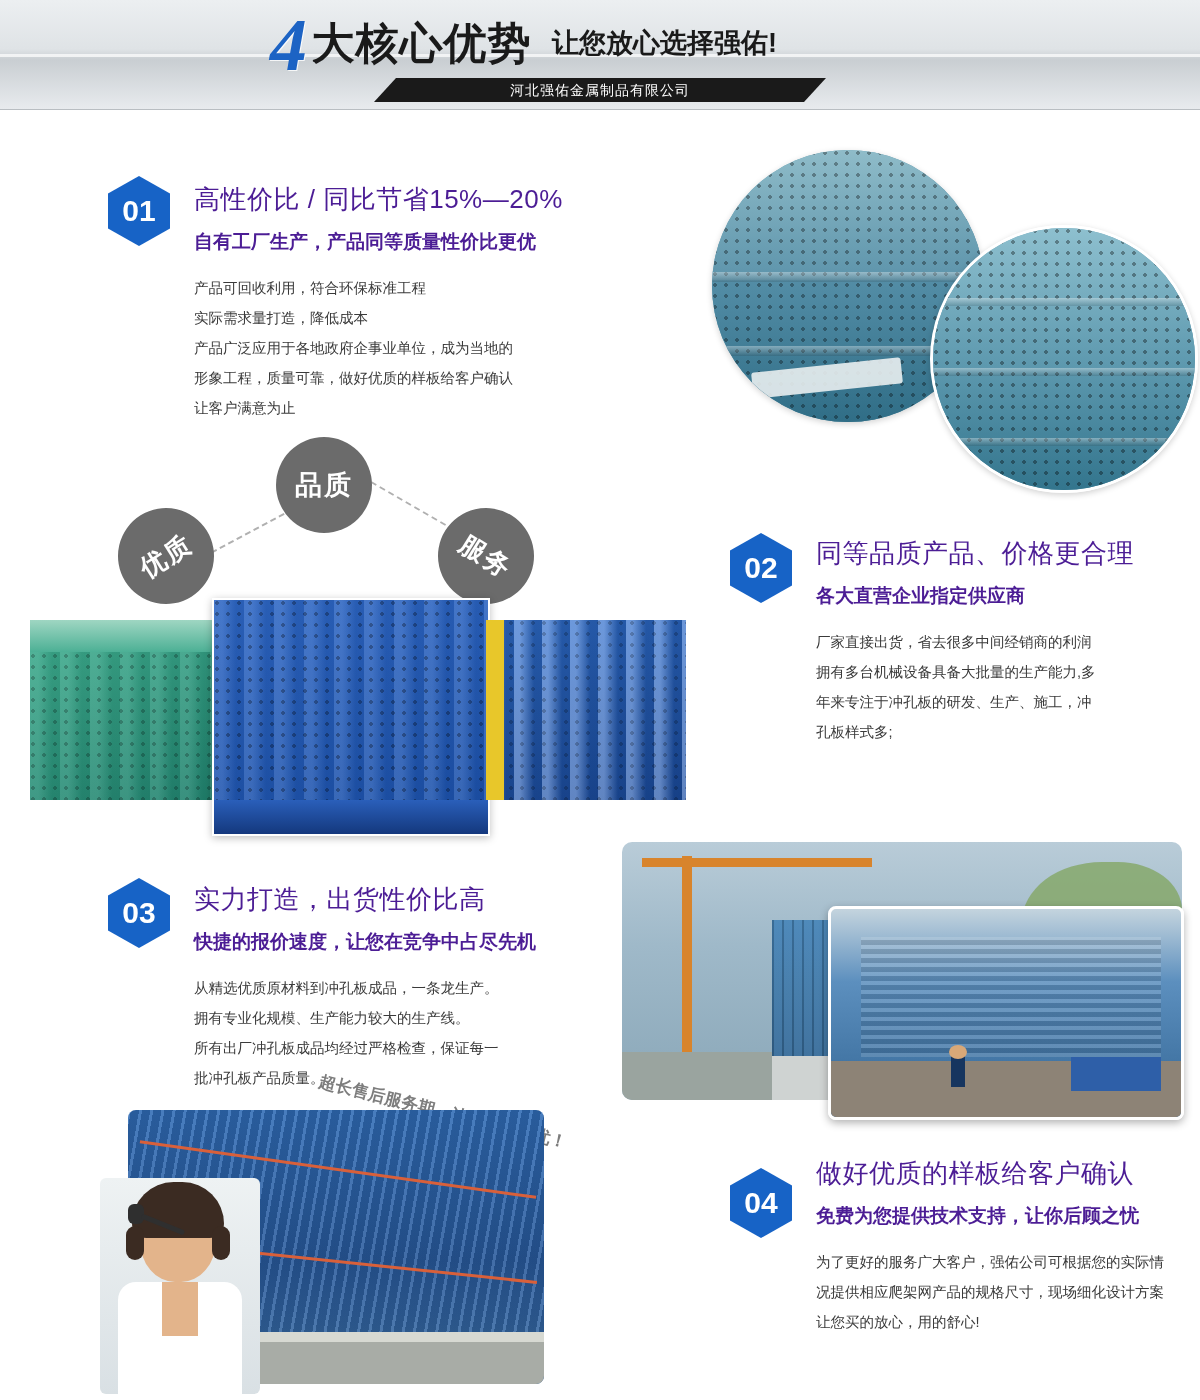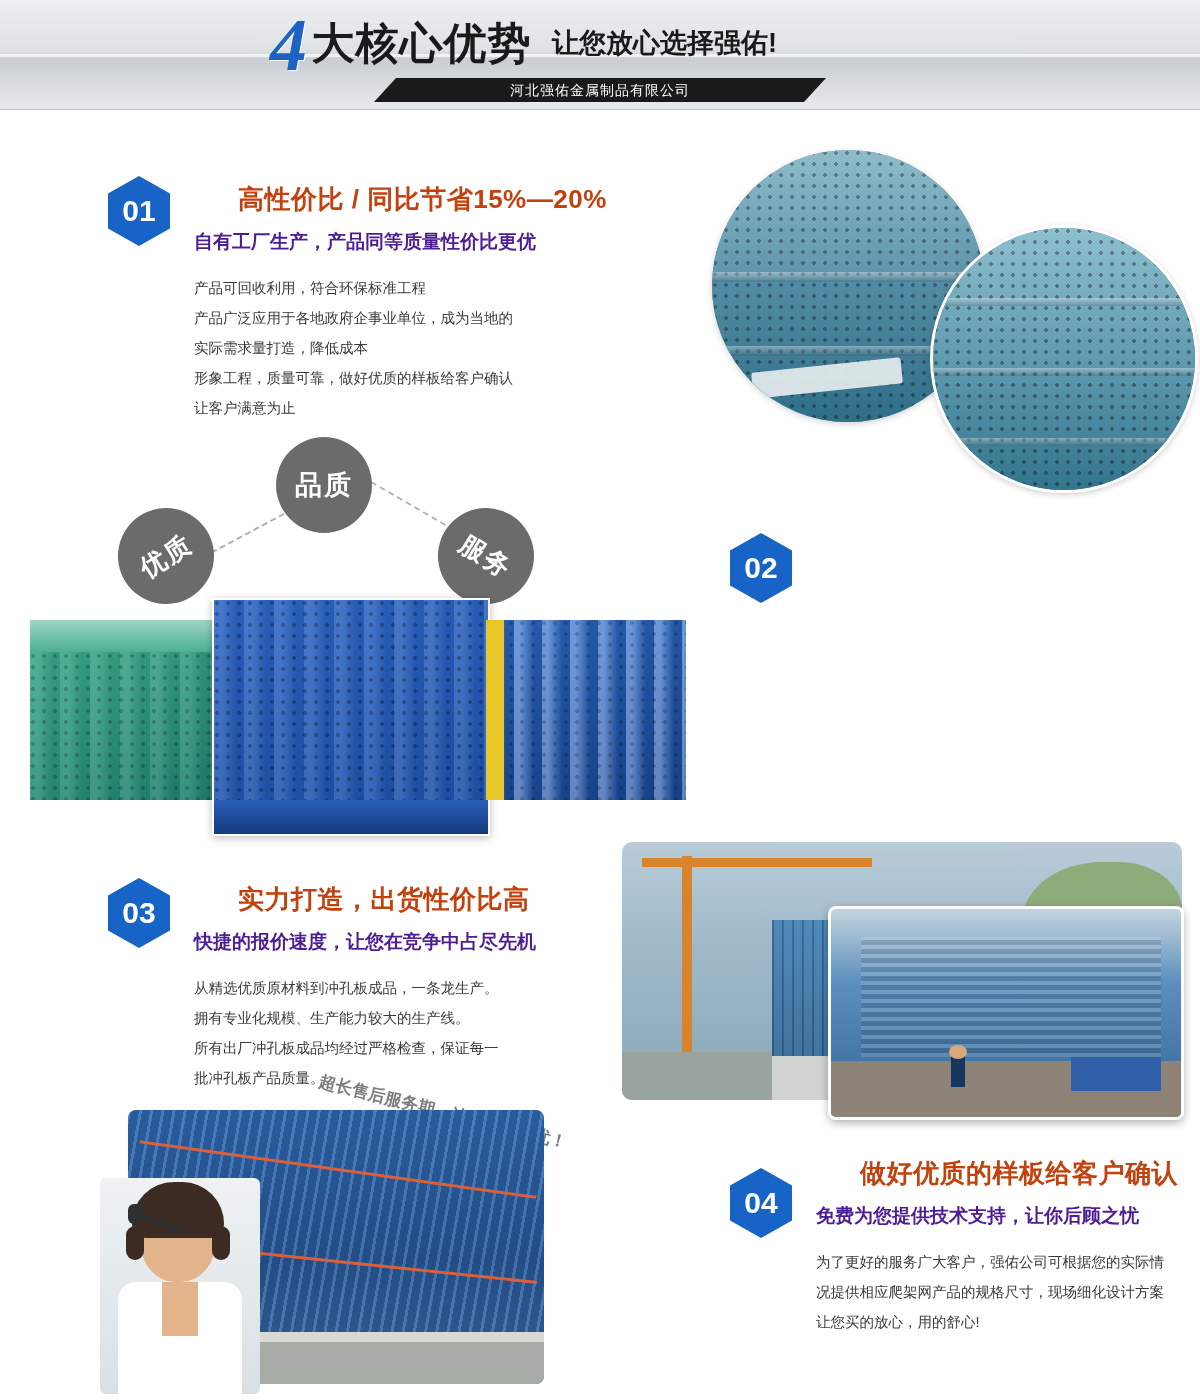--- a/index.html
+++ b/index.html
@@ -97,25 +97,24 @@
     font-weight: bold;
     font-family: "Liberation Sans", sans-serif;
     display: flex; align-items: center; justify-content: center;
     letter-spacing: 0px;
   }
 
   
   .blk { position: absolute; }
   .ttl {
     font-size: 26px;
-    font-weight: bold;
-    color: #c2410c;
+    font-weight: normal;
+    color: #4c1d95;
     letter-spacing: 0.5px;
     white-space: nowrap;
-    margin-left: 44px;
   }
   .sub {
     font-size: 19px;
     font-weight: bold;
     color: #4c1d95;
     margin-top: 12px;
     white-space: nowrap;
   }
   .body-txt {
     margin-top: 18px;
@@ -210,22 +209,22 @@
     </div>
     <div class="company-bar">河北强佑金属制品有限公司</div>
   </div>
 
   <div class="hex" style="left:108px; top:176px;">01</div>
   <div class="blk" style="left:194px; top:182px; width:520px;">
     <div class="ttl">高性价比 / 同比节省15%—20%</div>
     <div class="sub">自有工厂生产，产品同等质量性价比更优</div>
     <div class="body-txt">
       <p>产品可回收利用，符合环保标准工程</p>
+      <p>实际需求量打造，降低成本</p>
       <p>产品广泛应用于各地政府企事业单位，成为当地的</p>
-      <p>实际需求量打造，降低成本</p>
       <p>形象工程，质量可靠，做好优质的样板给客户确认</p>
       <p>让客户满意为止</p>
     </div>
   </div>
 
   <div class="circ circ-a">
     <div style="position:absolute;left:-20px;top:0;width:320px;height:130px;background:linear-gradient(180deg,#8fbcc9,#5d94ab);"></div>
     <div style="position:absolute;left:-20px;top:130px;width:320px;height:150px;background:linear-gradient(180deg,#538da6,#2e6c85);"></div>
     <div class="perf" style="opacity:0.85;"></div>
     <div class="panel-stripe" style="left:-10px;top:122px;width:300px;height:10px;"></div>
@@ -258,20 +257,30 @@
     <div style="position:absolute;left:0;bottom:0;width:100%;height:34px;background:linear-gradient(180deg,#2a5fba,#14387d);"></div>
   </div>
 
   <div class="photo" style="left:486px; top:620px; width:200px; height:180px; background:linear-gradient(170deg,#2f6fd0,#1b4ea4);">
     <div style="position:absolute;left:0;top:0;width:100%;height:100%;background:repeating-linear-gradient(90deg, rgba(255,255,255,0.3) 0 6px, rgba(0,0,0,0.18) 20px 28px);"></div>
     <div class="perf" style="opacity:0.55;"></div>
     <div style="position:absolute;left:0;top:0;width:18px;height:100%;background:#e8c72a;"></div>
   </div>
 
   <div class="hex" style="left:730px; top:533px;">02</div>
+  <div class="blk" style="left:816px; top:536px; width:370px;">
+    <div class="ttl">同等品质产品、价格更合理</div>
+    <div class="sub">各大直营企业指定供应商</div>
+    <div class="body-txt">
+      <p>厂家直接出货，省去很多中间经销商的利润</p>
+      <p>拥有多台机械设备具备大批量的生产能力,多</p>
+      <p>年来专注于冲孔板的研发、生产、施工，冲</p>
+      <p>孔板样式多;</p>
+    </div>
+  </div>
 
   <div class="hex" style="left:108px; top:878px;">03</div>
   <div class="blk" style="left:194px; top:882px; width:420px;">
     <div class="ttl">实力打造，出货性价比高</div>
     <div class="sub">快捷的报价速度，让您在竞争中占尽先机</div>
     <div class="body-txt">
       <p>从精选优质原材料到冲孔板成品，一条龙生产。</p>
       <p>拥有专业化规模、生产能力较大的生产线。</p>
       <p>所有出厂冲孔板成品均经过严格检查，保证每一</p>
       <p>批冲孔板产品质量。</p>

